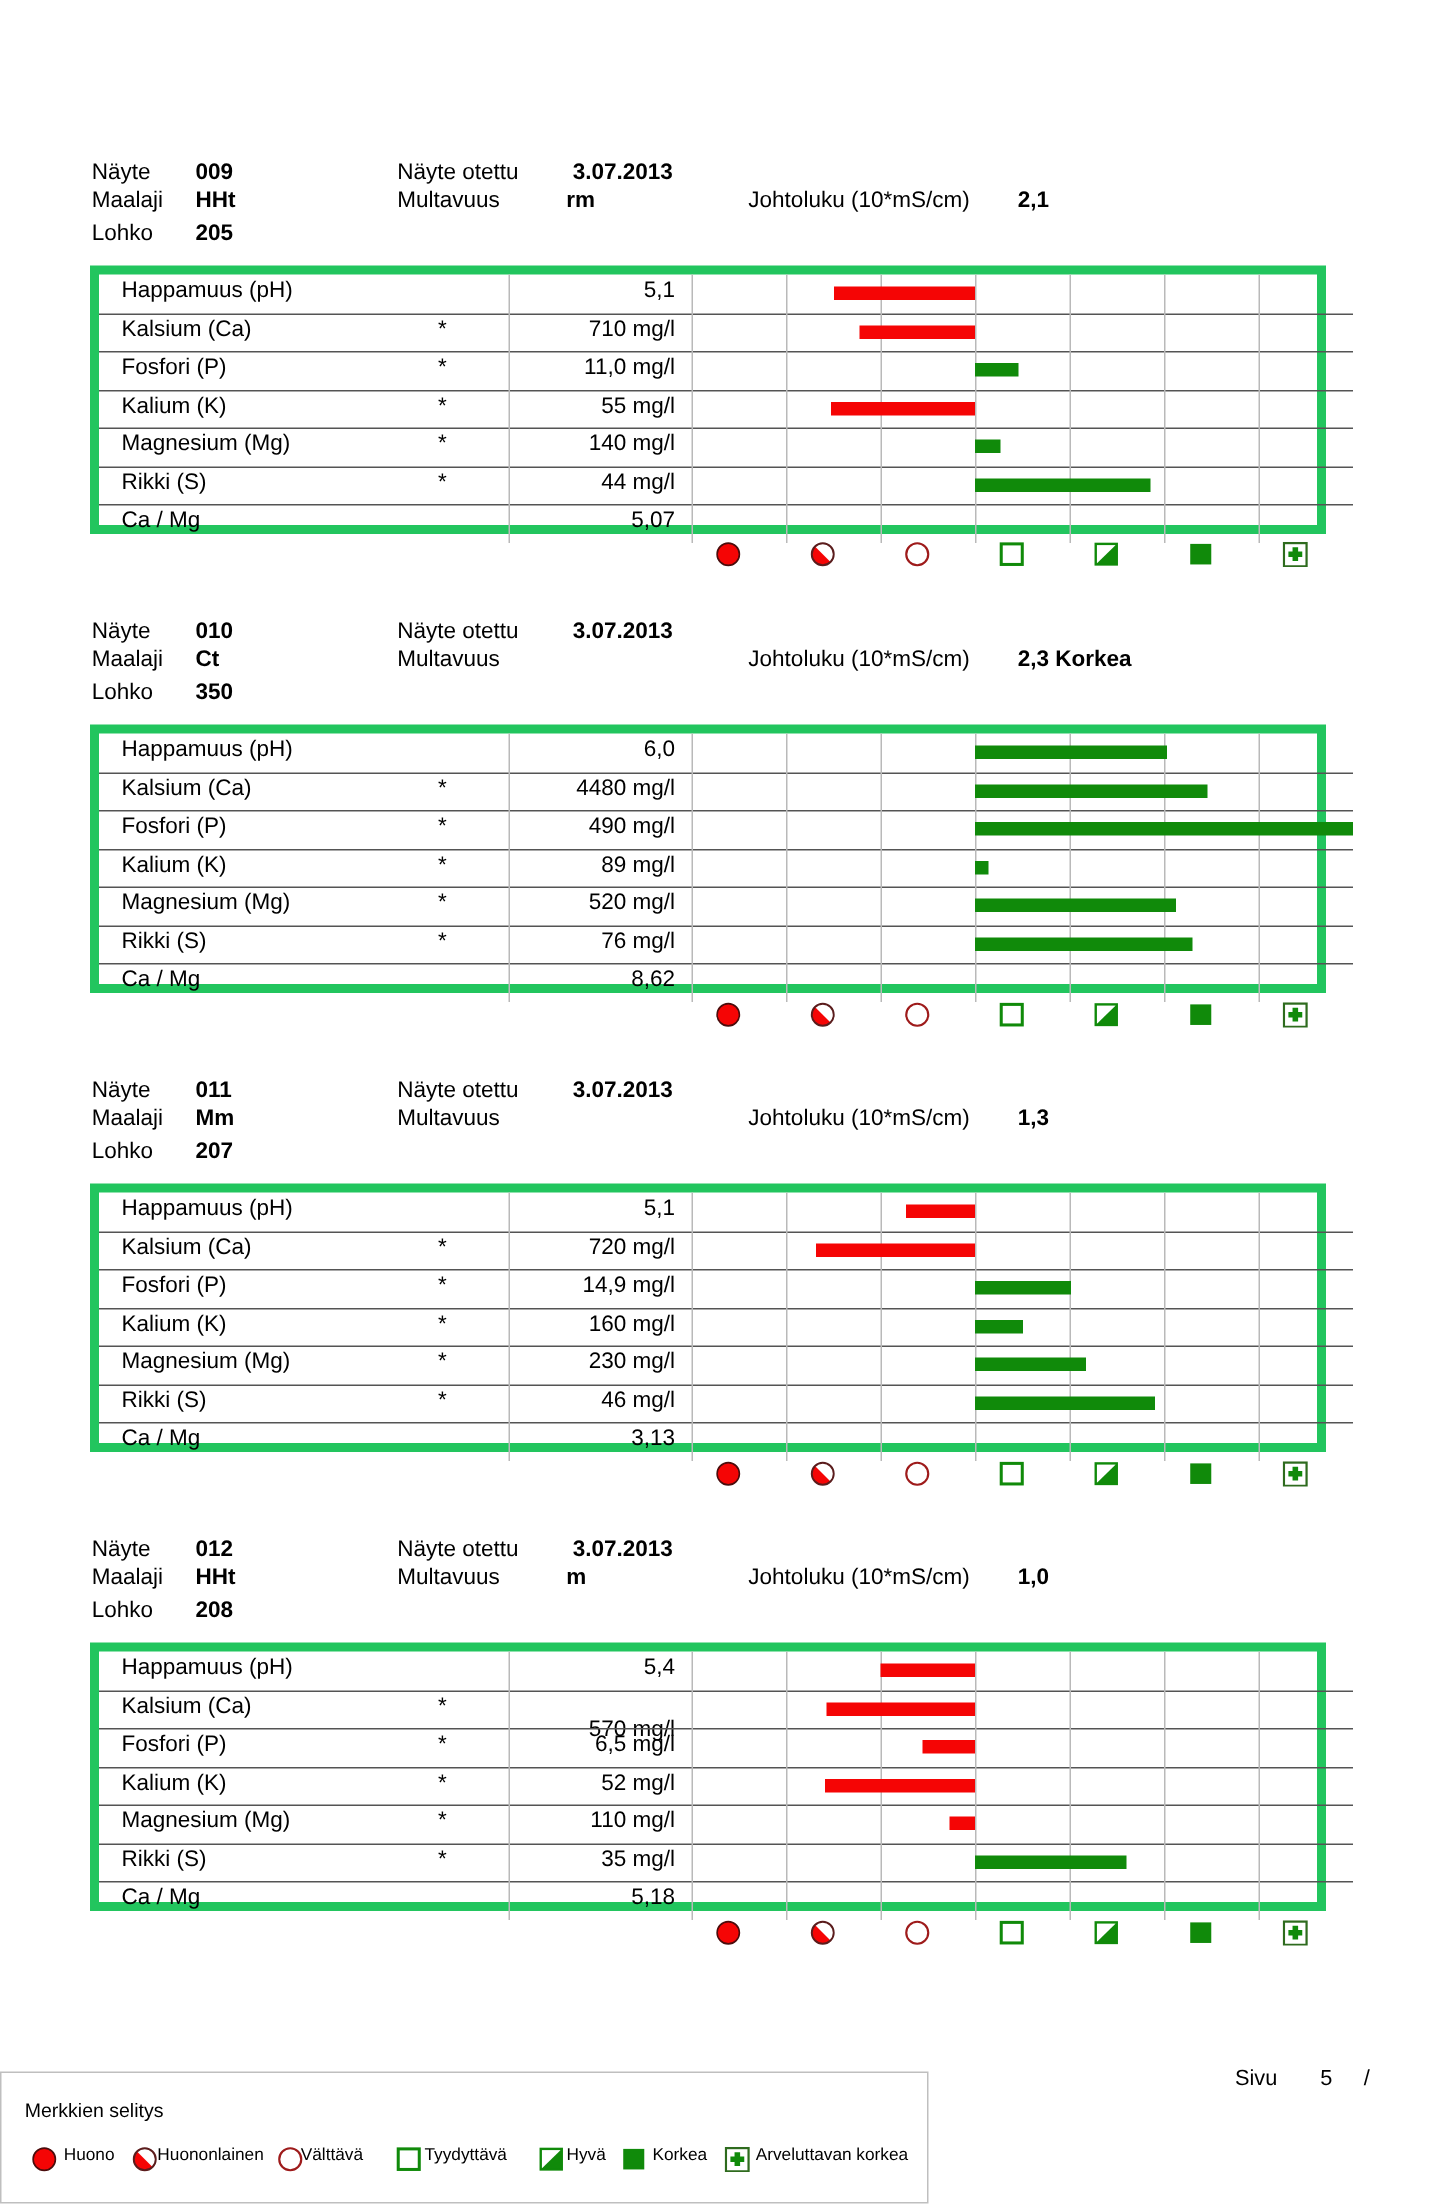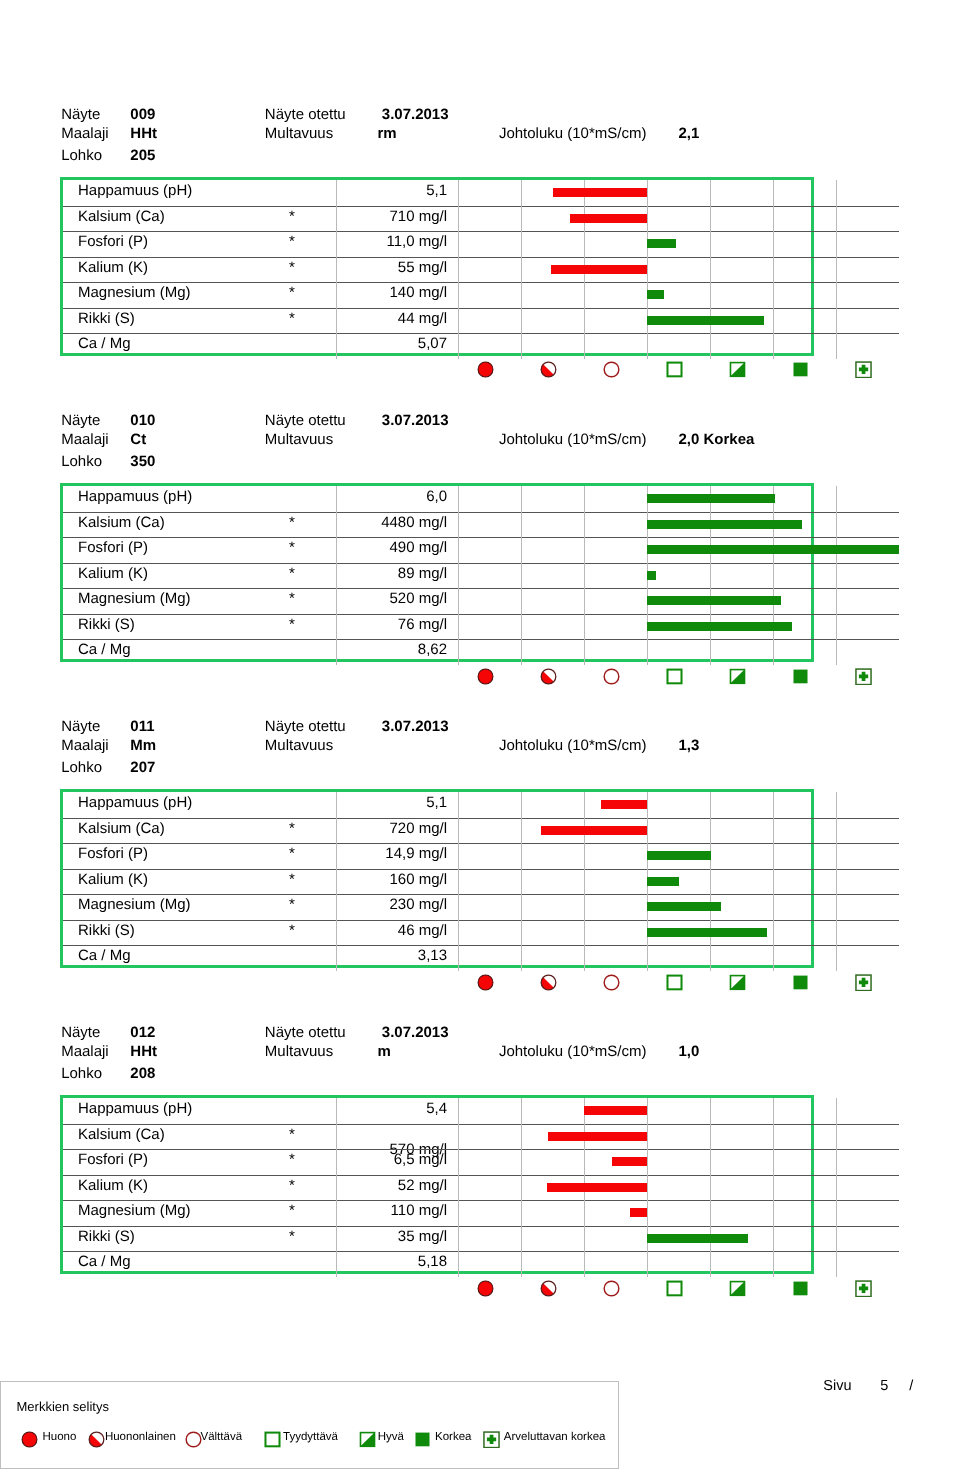--- a/index.html
+++ b/index.html
@@ -15,22 +15,22 @@
   .hdr{position:absolute;left:0;top:0;width:960px;height:49px;}
   .hdr span{position:absolute;font-weight:bold;font-size:15.2px;white-space:nowrap;top:26.5px;}
   .hdr .rule{position:absolute;left:0;top:51px;width:954px;height:1px;background:#a6a6a6;}
 
   
   .block{position:absolute;left:0;width:960px;}
   .meta span{position:absolute;white-space:nowrap;font-size:15px;line-height:15px;}
   .b{font-weight:bold;}
 
   
-  .tbl{position:absolute;left:60px;top:71px;width:754px;height:178.5px;
-       border:3px solid #22c55e;box-sizing:border-box;}
+  .tbl{position:absolute;left:60px;top:71px;width:824px;height:178.5px;
+       border:6px solid #22c55e;box-sizing:border-box;}
   .row{position:absolute;left:0;width:836px;height:25.5px;box-sizing:border-box;}
   .row .sep{position:absolute;left:0;top:0;width:836px;height:1px;background:#545454;}
   .lbl{position:absolute;left:15px;font-size:15px;white-space:nowrap;}
   .star{position:absolute;left:226px;font-size:15px;}
   .val{position:absolute;left:258px;width:126px;text-align:right;font-size:15px;white-space:nowrap;}
   .vsep{position:absolute;top:0;width:1px;background:#b9b9b9;}
   .bar{position:absolute;height:9px;}
   .red{background:#f50505;}
   .grn{background:#108a0a;}
 
@@ -154,21 +154,21 @@
           <span style="left: 61.2px; top: 1px;">Näyte</span>
           <span class="b" style="left: 130.3px; top: 1px;">010</span>
           <span style="left: 61.2px; top: 20px;">Maalaji</span>
           <span class="b" style="left: 130.3px; top: 20px;">Ct</span>
           <span style="left: 61.2px; top: 42px;">Lohko</span>
           <span class="b" style="left: 130.3px; top: 42px;">350</span>
           <span style="left: 264.8px; top: 1px;">Näyte otettu</span>
           <span class="b" style="left: 381.8px; top: 1px;">3.07.2013</span>
           <span style="left: 264.8px; top: 20px;">Multavuus</span>
           <span style="left: 498.9px; top: 20px;">Johtoluku (10*mS/cm)</span>
-          <span class="b" style="left: 678.5px; top: 20px;">2,0 Korkea</span>
+          <span class="b" style="left: 678.5px; top: 20px;">2,3 Korkea</span>
         </div>
         <div class="tbl">
           <div class="row" style="top: 0px;">
             <div class="lbl" style="top: 2px;">Happamuus (pH)</div>
             <div class="val" style="top: 2px;">6,0</div>
           </div>
           <div class="row" style="top: 25.5px;">
             <div class="sep"></div>
             <div class="lbl" style="top: 2px;">Kalsium (Ca)</div>
             <div class="star" style="top: 2px;">*</div>

